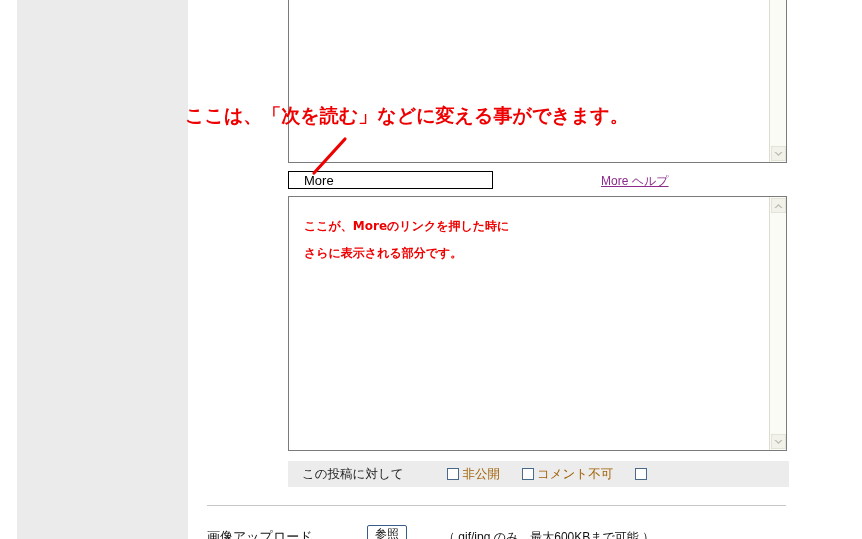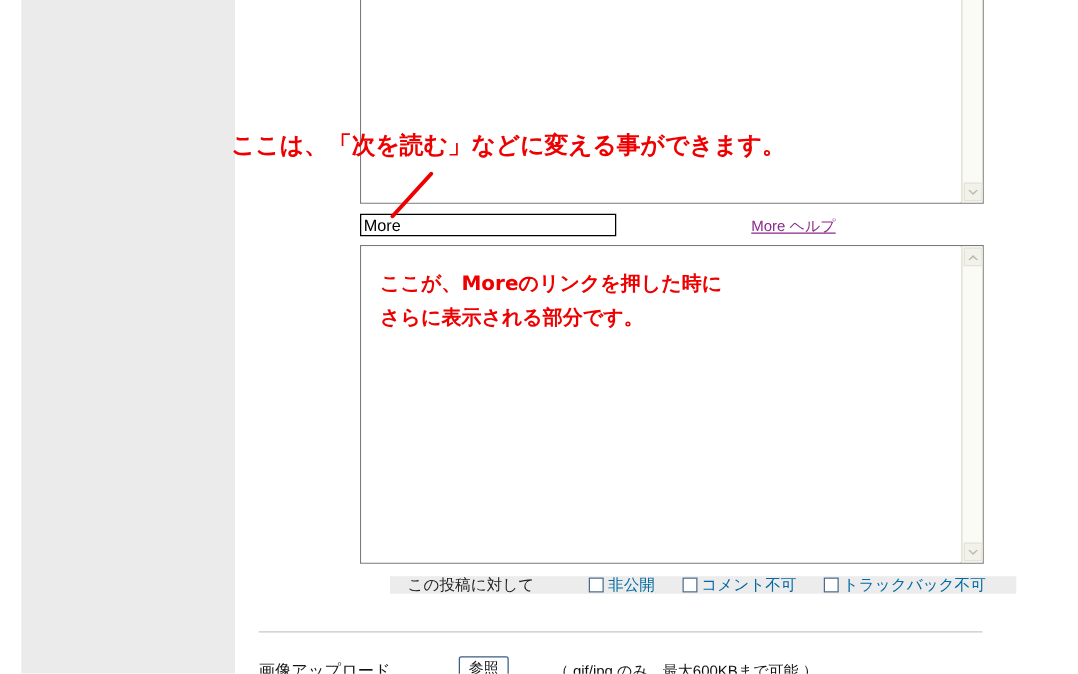--- a/index.html
+++ b/index.html
@@ -91,21 +91,21 @@
     position: absolute;
     left: 0;
     top: 0;
     width: 205px;
     height: 18px;
     border: 1px solid #000000;
     background: #ffffff;
     font-family: "Liberation Sans", "DejaVu Sans", sans-serif;
     font-size: 13px;
     color: #000000;
-    padding: 0 2px;
+    padding: 0 15px;
     box-sizing: border-box;
     line-height: 16px;
     outline: none;
   }
   #more-help-link {
     position: absolute;
     left: 313px;
     top: 2px;
     color: #8b2a8b;
     font-size: 12px;
@@ -130,26 +130,25 @@
     background: #ffffff;
     overflow: hidden;
   }
 
   
   #options-bar {
     position: absolute;
     left: 100px;
     top: 461px;
     width: 501px;
-    height: 14px;
+    height: 26px;
     background: #ececec;
     display: flex;
     align-items: center;
     box-sizing: border-box;
-    margin-left: 24px;
   }
   #options-bar .opt-label {
     margin-left: 14px;
     font-size: 12.5px;
     color: #222222;
     white-space: nowrap;
   }
   #options-bar .cb-item {
     display: flex;
     align-items: center;
@@ -162,21 +161,21 @@
     height: 12px;
     border: 1px solid #4a6a8a;
     background: #ffffff;
     box-sizing: border-box;
     margin-right: 3px;
     flex: none;
     cursor: pointer;
   }
   #options-bar .cb-text {
     font-size: 12.5px;
-    color: #0369a1;
+    color: #a16207;
   }
 
   
   #divider {
     position: absolute;
     left: 19px;
     top: 505px;
     width: 579px;
     height: 1px;
     background: #c8c8c8;
@@ -237,21 +236,21 @@
   #annot-title {
     left: 185px;
     top: 103px;
     font-size: 19px;
     letter-spacing: 0px;
     z-index: 30;
   }
   #annot-more-body {
     left: 304px;
     top: 213px;
-    font-size: 16px;
+    font-size: 12px;
     line-height: 27px;
     z-index: 30;
   }
   #annot-arrow {
     position: absolute;
     left: 305px;
     top: 135px;
     width: 50px;
     height: 45px;
     z-index: 31;
@@ -305,21 +304,20 @@
       <span class="cb-text">非公開</span>
     </label>
 
     <label class="cb-item">
       <span class="cbox"></span>
       <span class="cb-text">コメント不可</span>
     </label>
 
     <label class="cb-item">
       <span class="cbox"></span>
-      <span class="cb-text">トラックバック不可</span>
     </label>
   </div>
 
   <div id="divider"></div>
 
   <div id="upload-row">
     <span id="upload-label">画像アップロード</span>
     <button id="browse-button">参照</button>
     <span id="upload-note">（ gif/jpg のみ、最大600KBまで可能 ）</span>
   </div>

